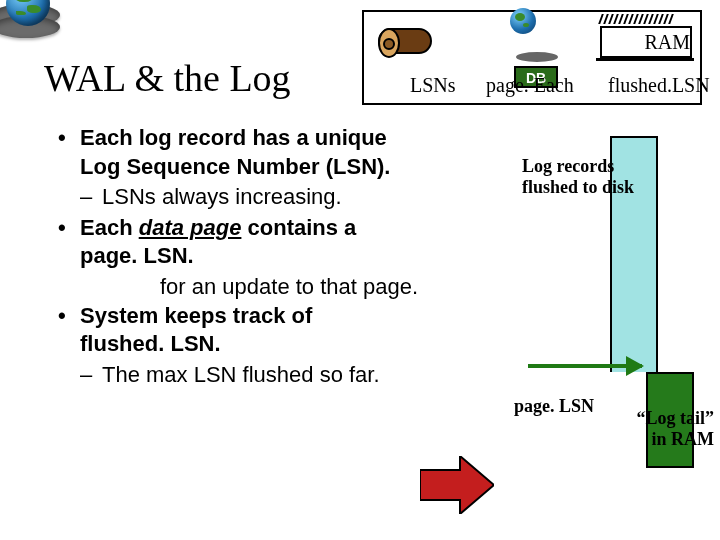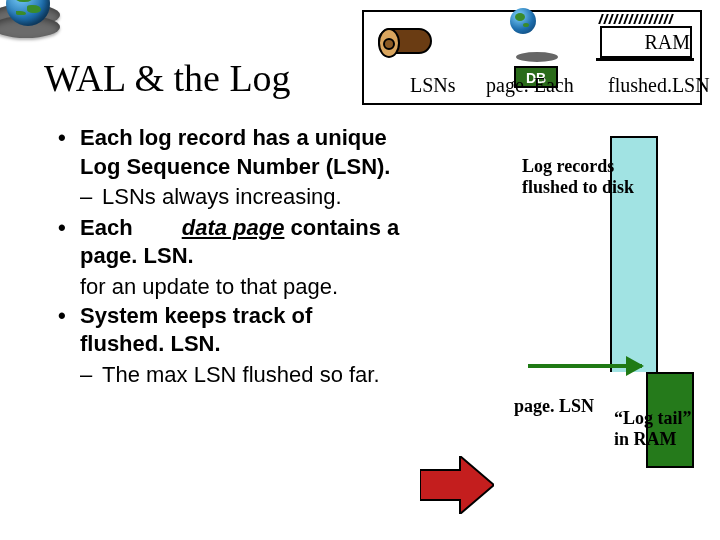--- a/index.html
+++ b/index.html
@@ -157,23 +157,23 @@
   .lvl1 { position: relative; padding-left: 22px; margin-bottom: 2px; }
   .lvl1::before {
     content: "•"; position: absolute; left: 0; top: 0;
     font-size: 22px; font-weight: bold;
   }
   .lvl2 { position: relative; padding-left: 44px; margin-bottom: 2px; }
   .lvl2::before {
     content: "–"; position: absolute; left: 22px; top: 0;
     font-size: 22px;
   }
-  .cont { padding-left: 22px; }
+  .cont { padding-left: 22px; text-align: center; }
   .bold { font-weight: bold; }
-  .ital { font-style: italic; margin-left: 43px; }
+  .ital { font-style: italic; }
   .ul { text-decoration: underline; }
 
   
   .flushed-bar {
     position: absolute;
     left: 610px; top: 136px;
     width: 48px; height: 236px;
     background: #a1e3e3;
     border: 2px solid #000;
     border-bottom: none;
@@ -200,21 +200,21 @@
   .red-arrow svg { position: absolute; left: 420px; top: 456px; }
 
   .anno {
     position: absolute;
     font-family: "Times New Roman", serif;
     font-weight: bold;
     font-size: 18px;
   }
   .anno-log { left: 522px; top: 156px; width: 150px; }
   .anno-plsn { left: 514px; top: 396px; }
-  .anno-tail { left: 614px; top: 408px; width: 100px; text-align:left; }
+  .anno-tail { left: 614px; top: 408px; width: 100px; text-align:right; }
   .anno-tail .q { font-family: Georgia, serif; }
 </style>
 </head>
 <body>
 
 <div class="slide">
 
   <div class="globe-disk top1"></div>
   <div class="globe-disk top2"></div>
   <div class="globe-earth" style="left:6px; top:-18px;"></div>

